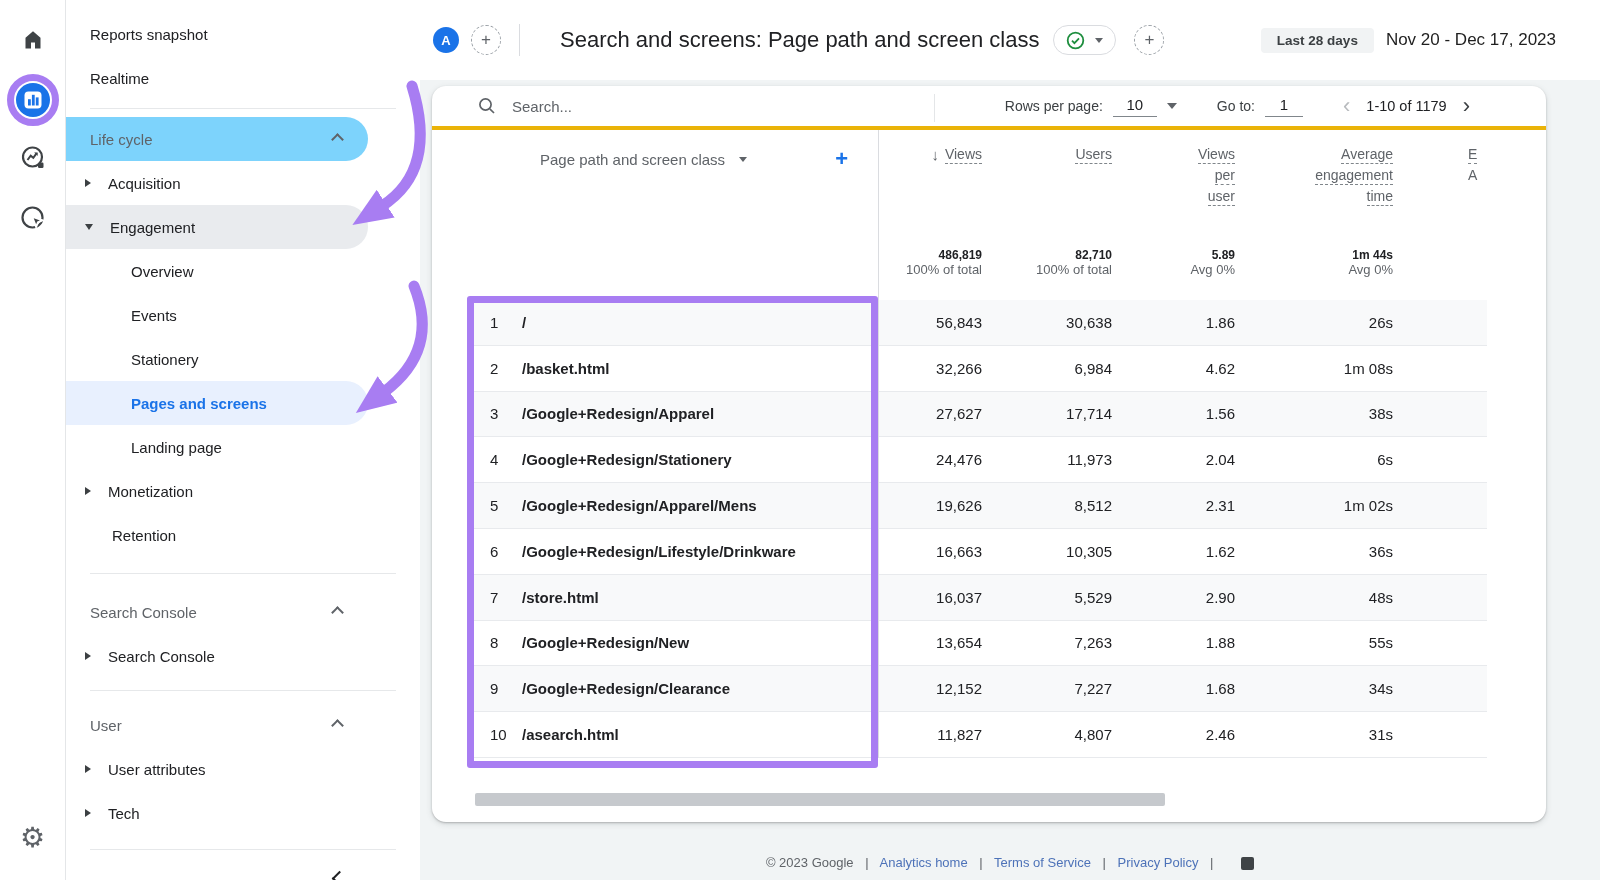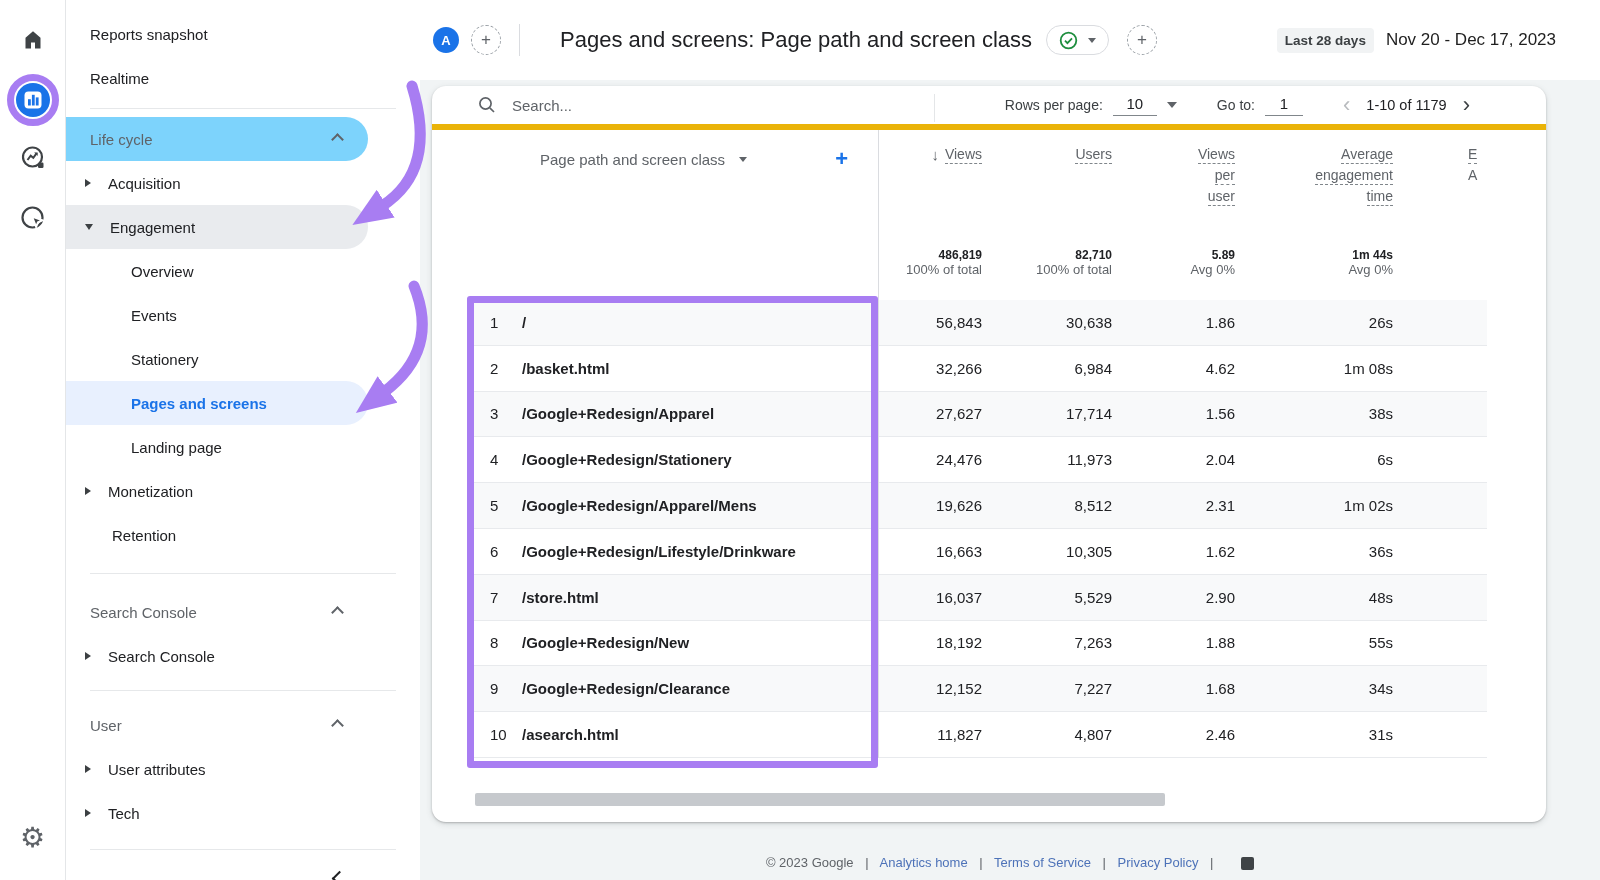--- a/index.html
+++ b/index.html
@@ -51,30 +51,30 @@
   .avatar { width:26px; height:26px; border-radius:50%; background:#1a73e8; color:#fff;
             font-size:13px; font-weight:bold; display:flex; align-items:center; justify-content:center; }
   .dashed-plus { width:30px; height:30px; border-radius:50%; border:1.6px dashed #9aa0a6;
                  color:#5f6368; font-size:17px; display:flex; align-items:center; justify-content:center; }
   .tb-sep { width:1px; height:32px; background:#dadce0; margin:0 16px 0 18px; }
   .title { font-size:22px; color:#202124; margin-left:24px; white-space:nowrap; }
   .check-pill { margin-left:14px; height:30px; border:1px solid #dadce0; border-radius:16px;
                 display:flex; align-items:center; padding:0 12px; gap:10px; }
   .caret-sm { width:0; height:0; border-top:5px solid #5f6368; border-left:4.5px solid transparent; border-right:4.5px solid transparent; }
   .hdr-right { margin-left:auto; margin-right:44px; display:flex; align-items:center; gap:12px; }
-  .date-chip { background:#f1f3f4; border-radius:4px; padding:5px 8px; font-size:13.5px; color:#3c4043; font-weight:bold; }
+  .date-chip { background:#f1f3f4; border-radius:4px; padding:5px 16px; font-size:13.5px; color:#3c4043; font-weight:bold; }
   .date-text { font-size:17px; color:#1f1f1f; }
 
   
   .canvas { position:absolute; left:420px; top:80px; width:1180px; height:800px; background:#f1f4f5; z-index:1; }
   .card { position:absolute; left:12px; top:6px; width:1114px; height:736px; background:#fff;
           border-radius:14px; overflow:hidden;
           box-shadow:0 1px 2px rgba(60,64,67,.3), 0 2px 6px rgba(60,64,67,.15); }
 
-  .toolbar { height:44px; display:flex; align-items:center; border-bottom:6px solid #eab308; position:relative; }
+  .toolbar { height:44px; display:flex; align-items:center; border-bottom:4px solid #eab308; position:relative; }
   .search-wrap { display:flex; align-items:center; gap:14px; padding-left:46px; }
   .search-input { border:none; outline:none; font-size:15px; color:#202124; width:300px;
                   font-family:"Liberation Sans", sans-serif; background:transparent; }
   .search-input::placeholder { color:#5f6368; }
   .toolbar-vsep { position:absolute; left:502px; top:8px; width:1px; height:28px; background:#e4e6e8; }
   .tb-right { margin-left:auto; display:flex; align-items:center; padding-right:76px; font-size:14px; color:#3c4043; }
   .uval { font-size:15px; color:#202124; border-bottom:1px solid #80868b; padding:0 6px 3px 6px; margin-left:10px; text-align:center; }
   .rpp-caret { width:0; height:0; border-top:6px solid #5f6368; border-left:5px solid transparent; border-right:5px solid transparent; margin-left:10px; }
   .gap40 { width:40px; }
   .pg-prev { font-size:22px; color:#b8bbbe; margin-right:16px; }
@@ -233,21 +233,21 @@
     </div>
   </div>
 </div>
 
 <div class="topbar">
   <div class="avatar">A</div>
   <div class="dashed-plus" style="margin-left:12px;">
     <span>+</span>
   </div>
   <div class="tb-sep"></div>
-  <div class="title">Pages and screens: Page path and screen class</div>
+  <div class="title">Search and screens: Page path and screen class</div>
   <div class="check-pill">
     <svg width="19" height="19" viewBox="0 0 19 19">
       <circle cx="9.5" cy="9.5" r="7.8" fill="none" stroke="#1e8e3e" stroke-width="1.8"></circle>
       <path d="M6 9.7l2.4 2.4 4.6-4.8" fill="none" stroke="#1e8e3e" stroke-width="1.8"></path>
     </svg>
     <span class="caret-sm"></span>
   </div>
   <div class="dashed-plus" style="margin-left:18px;">
     <span>+</span>
   </div>
@@ -397,21 +397,21 @@
     <span style="font-weight:bold;">/store.html</span>
     <span class="c-num">16,037</span>
     <span class="c-num">5,529</span>
     <span class="c-num">2.90</span>
     <span class="c-num">48s</span>
     <span></span>
   </div>
         <div class="trow grid rowgrid">
     <span class="c-rank">8</span>
     <span style="font-weight:bold;">/Google+Redesign/New</span>
-    <span class="c-num">18,192</span>
+    <span class="c-num">13,654</span>
     <span class="c-num">7,263</span>
     <span class="c-num">1.88</span>
     <span class="c-num">55s</span>
     <span></span>
   </div>
         <div class="trow grid rowgrid odd">
     <span class="c-rank">9</span>
     <span style="font-weight:bold;">/Google+Redesign/Clearance</span>
     <span class="c-num">12,152</span>
     <span class="c-num">7,227</span>

